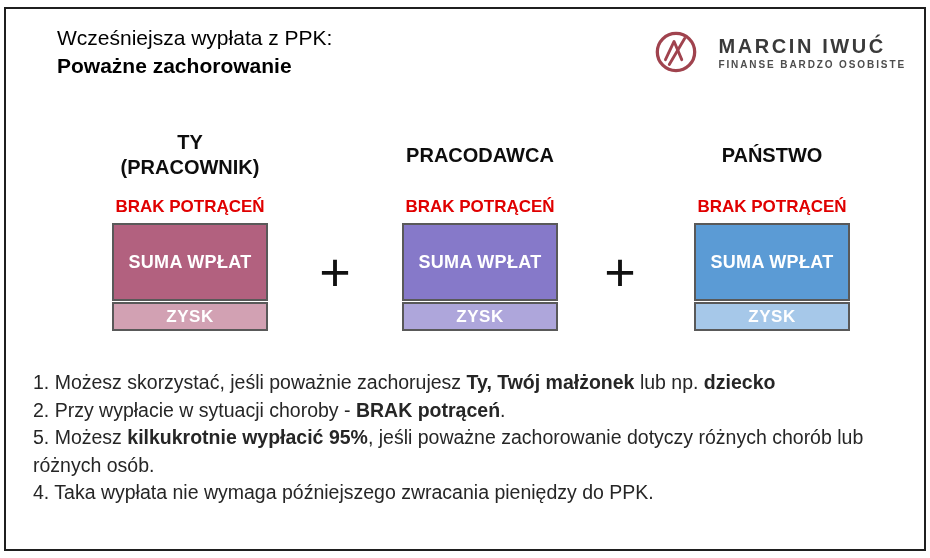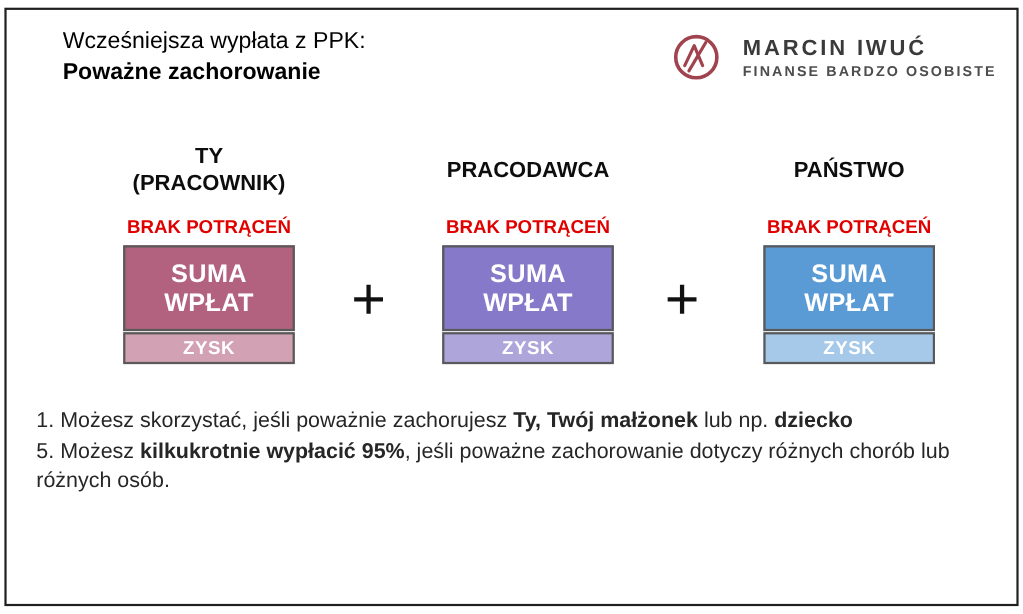--- a/index.html
+++ b/index.html
@@ -10,36 +10,36 @@
   }
   
   .title-block { position:absolute; left:19px; top:15px; color:#000000;margin-left:32px; }
   .title-line1 { font-size:21px; font-weight:400; line-height:28px; }
   .title-line2 { font-size:21px; font-weight:700; line-height:28px; }
   
   .logo { position:absolute; right:18px; top:20px; display:flex; align-items:center; gap:19px; }
   .logo-icon { width:46px; height:46px; flex:0 0 auto; }
   .logo-text { display:flex; flex-direction:column; }
   .logo-name { font-size:20px; font-weight:600; letter-spacing:2.6px; color:#3a3a3a; line-height:22px; }
-  .logo-tagline { font-size:13px; font-weight:600; letter-spacing:1.9px; color:#4d4d4d; margin-top:2px; }
+  .logo-tagline { font-size:10px; font-weight:600; letter-spacing:1.9px; color:#4d4d4d; margin-top:2px; }
   
   .col { position:absolute; top:116px; width:156px; text-align:center; }
   .col-1 { left:106px; }
   .col-2 { left:396px; }
   .col-3 { left:688px; }
   .col-header {
     height:60px; display:flex; align-items:center; justify-content:center;
     font-size:20px; font-weight:700; line-height:25px; color:#0d0d0d; white-space:pre-line;
   }
   .col-deduction { margin-top:12px; font-size:17px; font-weight:700; height:19px; }
   .box {
     border:2px solid #595959; display:flex; align-items:center; justify-content:center;
     color:#ffffff; font-weight:700;
   }
-  .box-sum { margin-top:7px; height:78px; font-size:23px; letter-spacing:0.3px; }
+  .box-sum { margin-top:7px; height:78px; font-size:18px; letter-spacing:0.3px; }
   .box-profit { margin-top:1px; height:29px; font-size:17px; letter-spacing:0.5px; }
   
   .plus { position:absolute; top:232px; width:52px; text-align:center; font-size:54px; font-weight:400; line-height:62px; color:#111; }
   .plus-1 { left:303px; }
   .plus-2 { left:588px; }
   
   .conditions { position:absolute; left:27px; top:360px; width:874px; font-size:19.5px; line-height:27.5px; color:#262626; }
   .conditions b { font-weight:700; }
 </style>
 </head>
@@ -88,17 +88,19 @@
   <div class="col col-3">
     <div class="col-header">PAŃSTWO</div>
     <div class="col-deduction" style="color: rgb(224, 0, 0);">BRAK POTRĄCEŃ</div>
     <div class="box box-sum" style="background-color: rgb(91, 155, 213);">SUMA WPŁAT</div>
     <div class="box box-profit" style="background-color: rgb(166, 200, 233);">ZYSK</div>
   </div>
 
   <div class="conditions">
     <div id="conditions-list">
         <div><span>1. Możesz skorzystać, jeśli poważnie zachorujesz </span><b>Ty, Twój małżonek</b><span> lub np. </span><b>dziecko</b></div>
+        <div><span>2. Przy wypłacie w sytuacji choroby - </span><b>BRAK potrąceń</b><span>.</span></div>
         <div><span>5. Możesz </span><b>kilkukrotnie wypłacić 95%</b><span>, jeśli poważne zachorowanie dotyczy różnych chorób lub różnych osób.</span></div>
+        <div><span>4. Taka wypłata nie wymaga późniejszego zwracania pieniędzy do PPK.</span></div>
       </div>
   </div>
 
 </div>
 
 </body></html>

